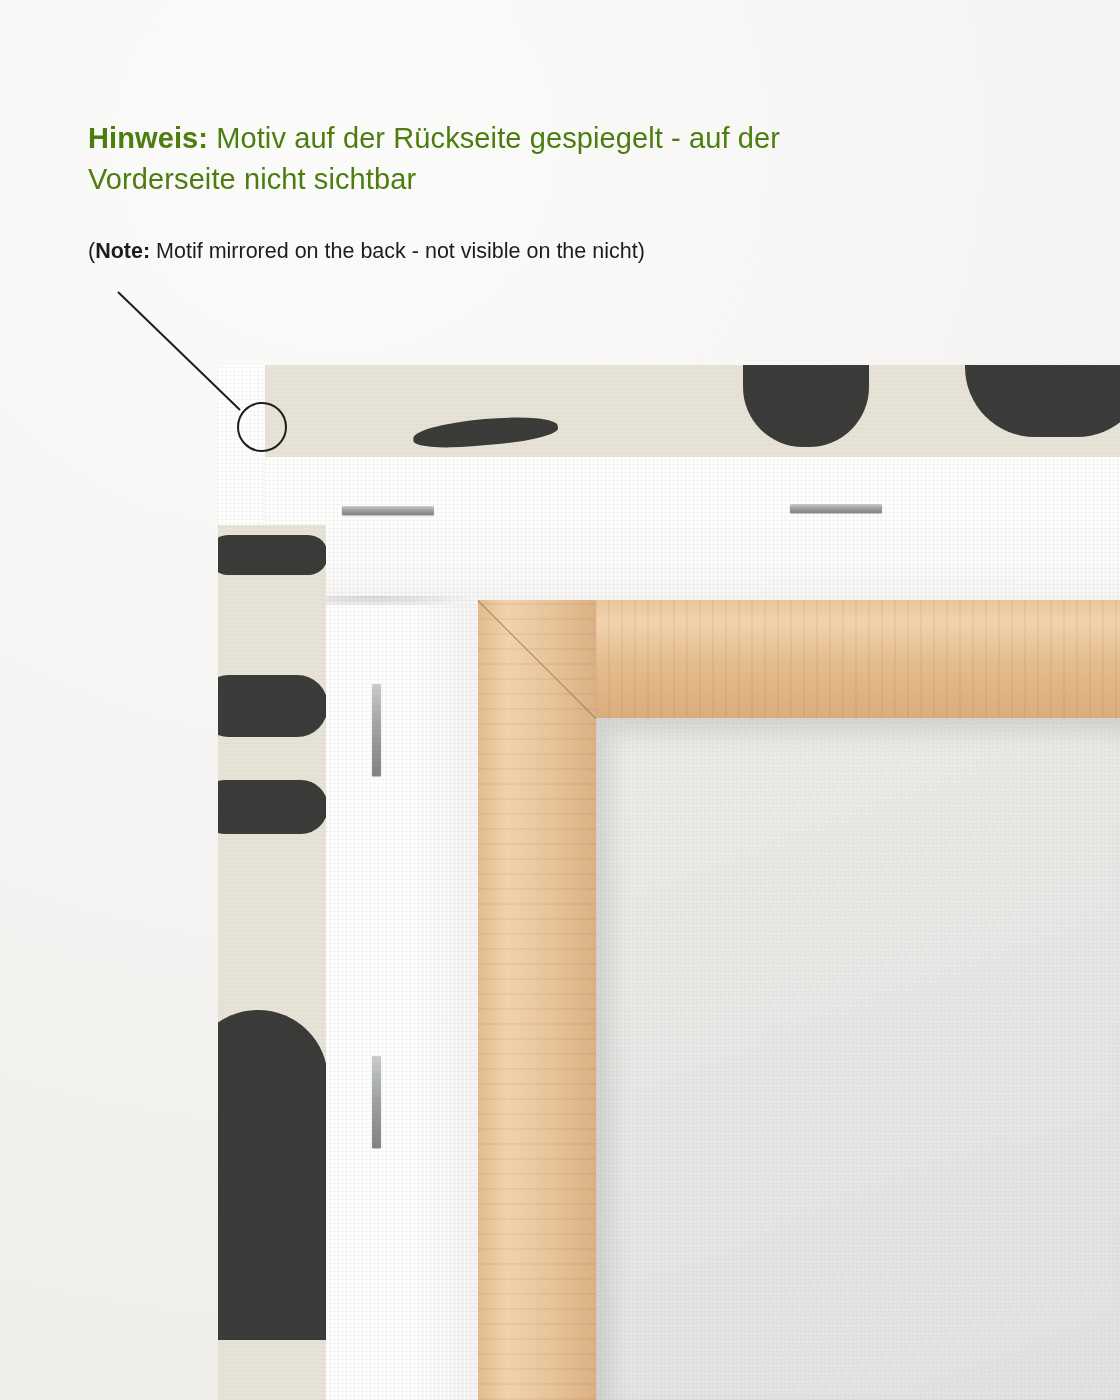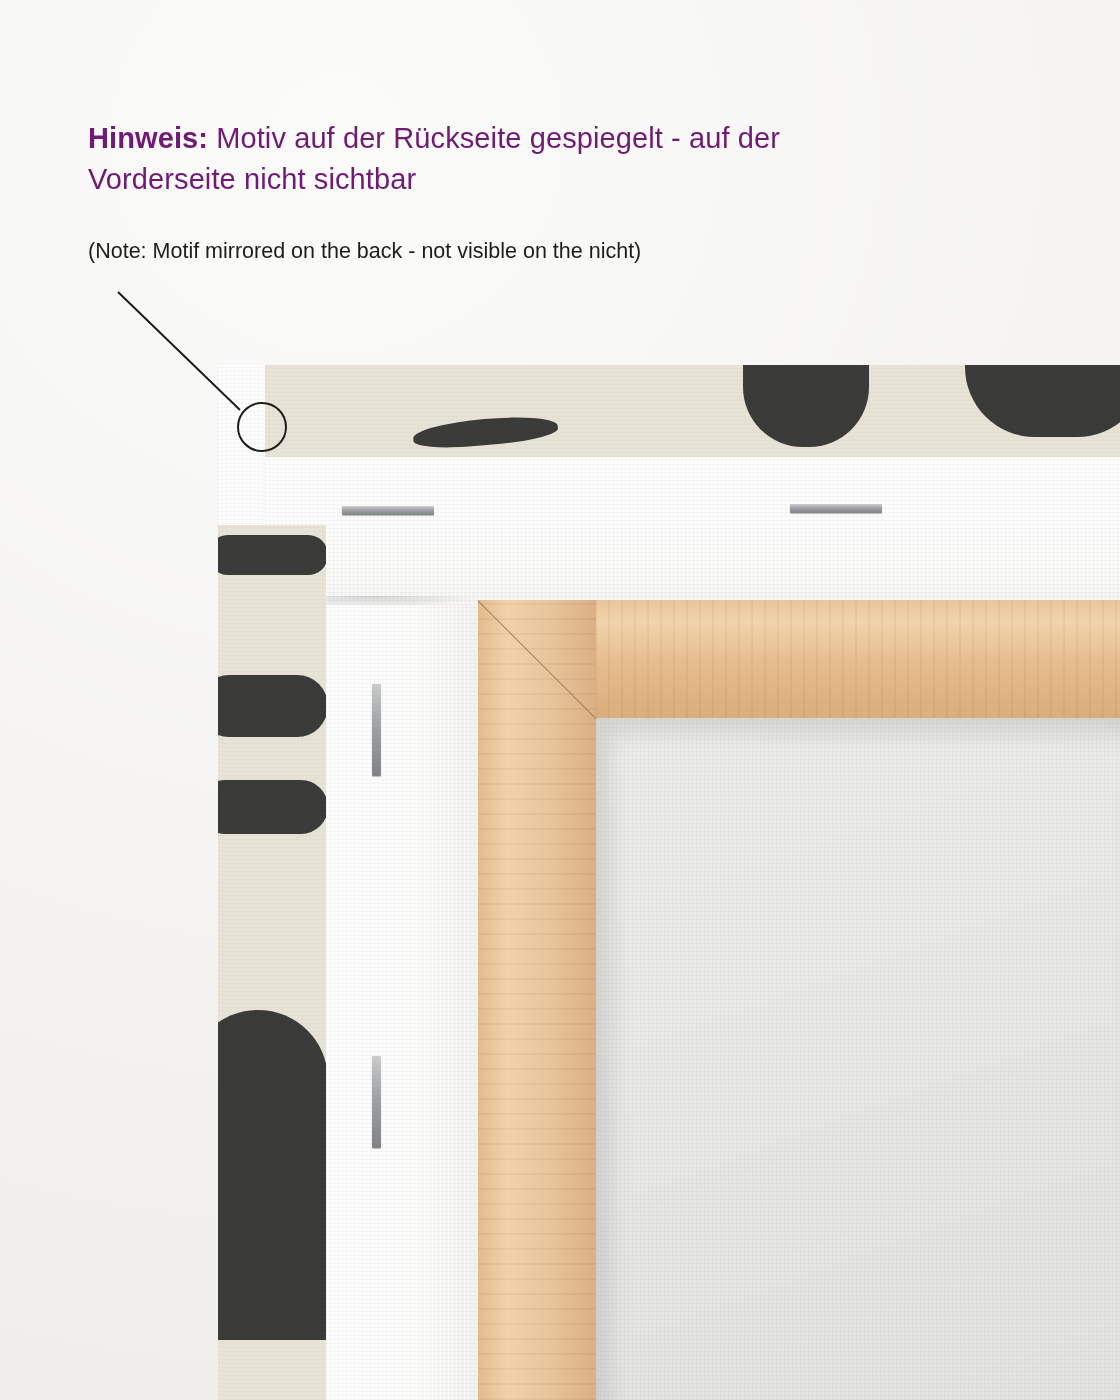--- a/index.html
+++ b/index.html
@@ -31,34 +31,34 @@
   
   #annotation {
     position: absolute;
     left: 88px;
     top: 118px;
     width: 820px;
   }
   .note-de {
     font-size: 29px;
     line-height: 1.42;
-    color: #701a75;
+    color: #4d7c0f;
     letter-spacing: 0.1px;
   }
   .note-de .lead {
     font-weight: 700;
   }
   .note-en {
     margin-top: 36px;
     font-size: 21.5px;
     line-height: 1.4;
     color: #1d1d1b;
   }
   .note-en .lead {
-    font-weight: 400;
+    font-weight: 700;
   }
 
   
   #callout {
     position: absolute;
     left: 90px;
     top: 270px;
     width: 260px;
     height: 210px;
     pointer-events: none;

